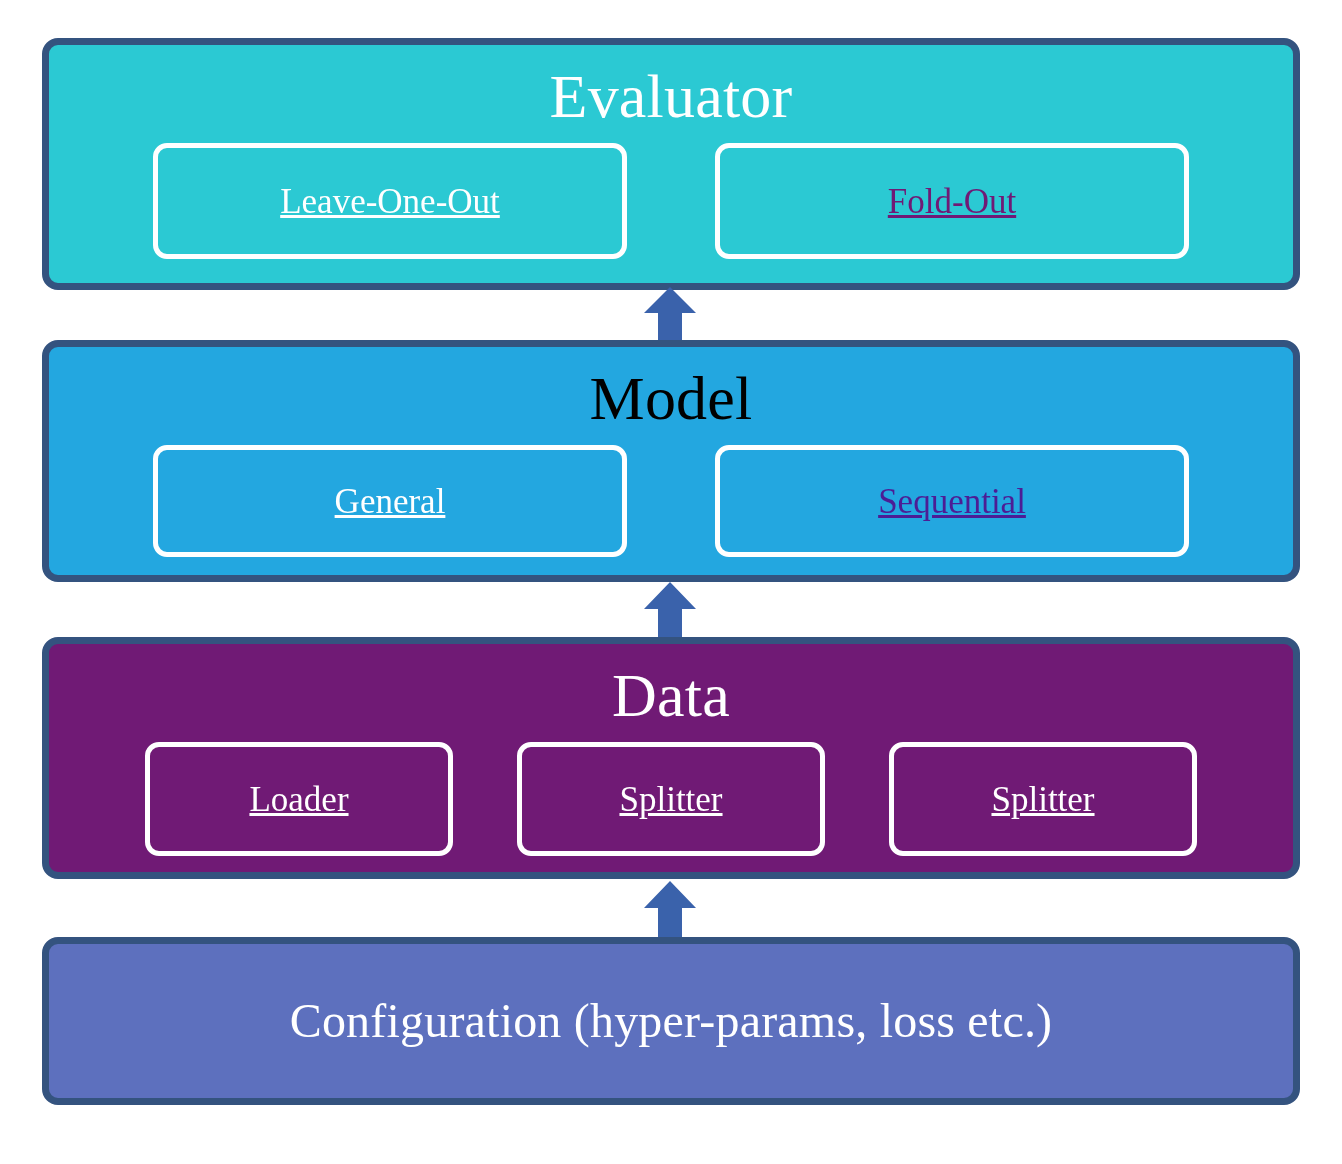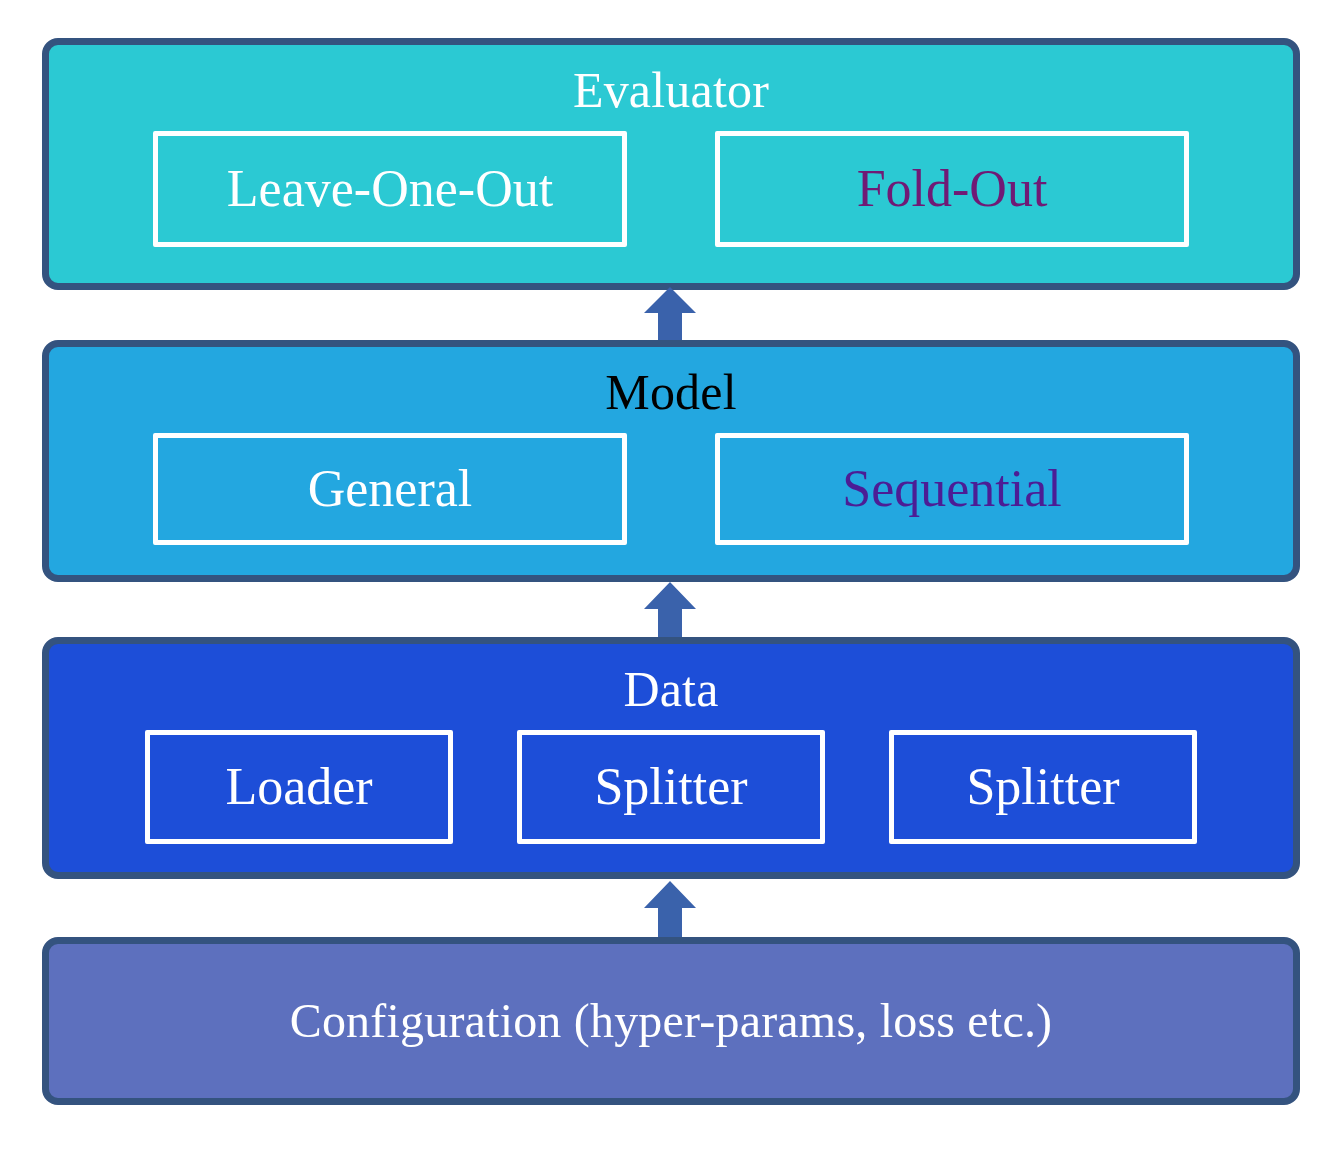--- a/index.html
+++ b/index.html
@@ -31,48 +31,49 @@
     border-width: 7px;
     border-radius: 16px;
     border-color: #34537f;
     display: flex;
     flex-direction: column;
     align-items: center;
   }
 
   .layer-title {
     color: #ffffff;
-    font-size: 50px;
+    font-size: 62px;
     line-height: 1;
     letter-spacing: 0.2px;
     white-space: nowrap;
     text-align: center;
     user-select: none;
   }
 
   .subrow {
     display: flex;
     width: 100%;
     box-sizing: border-box;
     justify-content: center;
     align-items: center;
   }
 
   .subbox {
     box-sizing: border-box;
     border: 5px solid #ffffff;
-    border-radius: 2px;
+    border-radius: 14px;
     display: flex;
     align-items: center;
     justify-content: center;
     color: #ffffff;
-    font-size: 52px;
+    font-size: 35px;
     line-height: 1;
     white-space: nowrap;
     user-select: none;
+    text-decoration: underline;
   }
 
   
   #layer-evaluator {
     left: 42px;
     top: 38px;
     width: 1258px;
     height: 252px;
     background: #2bc9d3;
   }
@@ -180,21 +181,21 @@
   </div>
 
   <div class="arrow" id="arrow-data-to-model">
     <span>
       <svg viewBox="0 0 52 56" preserveAspectRatio="none" aria-hidden="true">
         <polygon points="26,0 52,27 38,27 38,56 14,56 14,27 0,27" fill="#3a62ab"></polygon>
       </svg>
     </span>
   </div>
 
-  <div class="layer" id="layer-data" style="background: #1d4ed8; border-color: rgb(52, 83, 127);">
+  <div class="layer" id="layer-data" style="background: #701a75; border-color: rgb(52, 83, 127);">
     <div class="layer-title" style="color: rgb(255, 255, 255);">Data</div>
     <div class="subrow">
       <div class="subbox" style="border-color: rgb(255, 255, 255); color: rgb(255, 255, 255);">Loader</div>
       <div class="subbox" style="border-color: rgb(255, 255, 255); color: rgb(255, 255, 255);">Splitter</div>
       <div class="subbox" style="border-color: rgb(255, 255, 255); color: rgb(255, 255, 255);">Splitter</div>
     </div>
   </div>
 
   <div class="arrow" id="arrow-config-to-data">
     <span>

